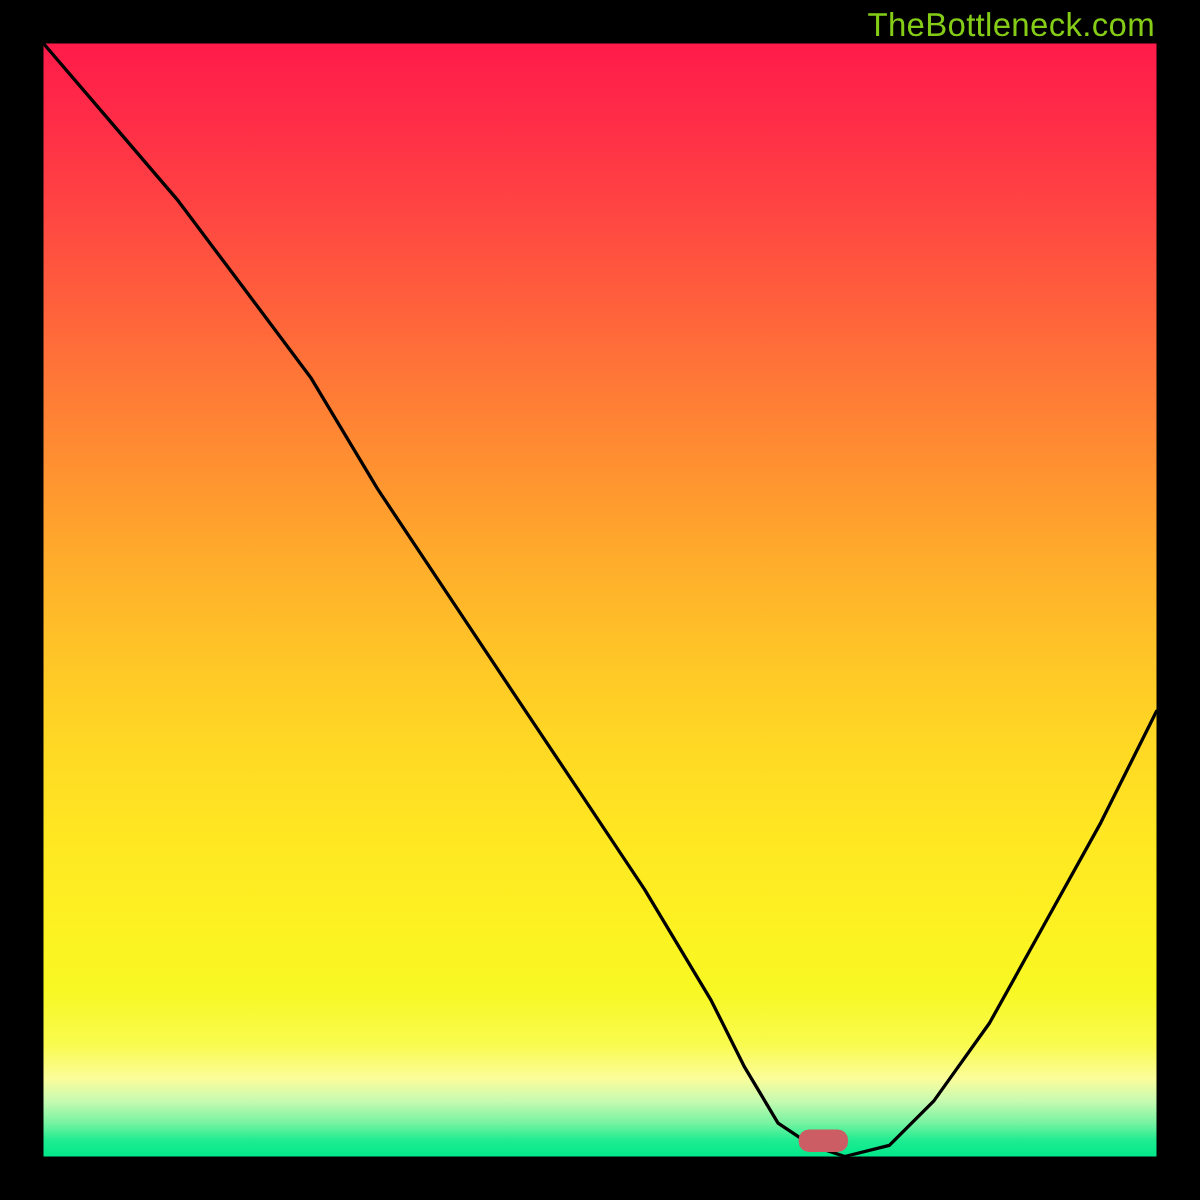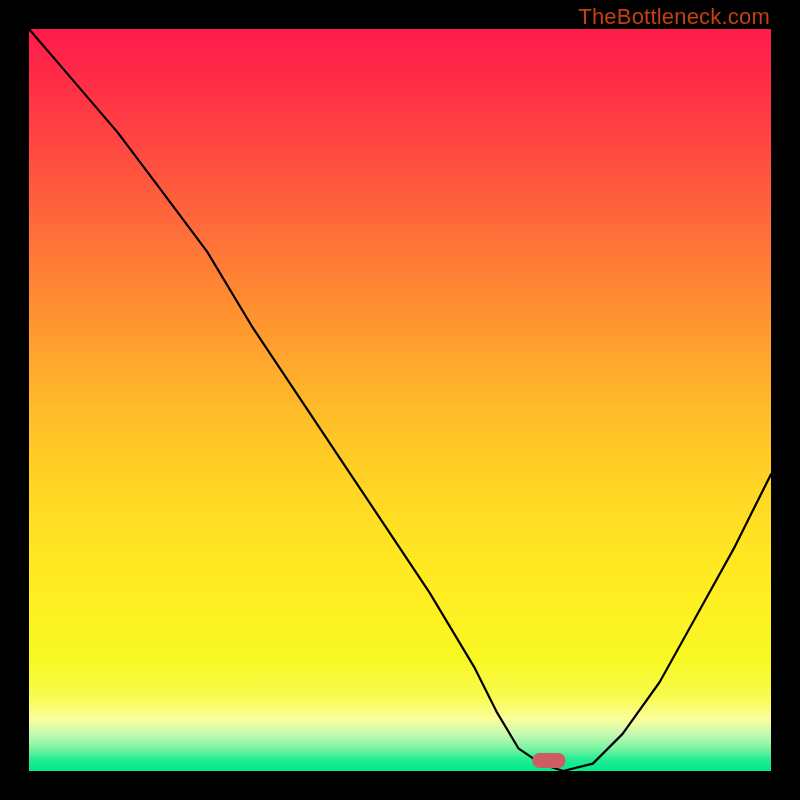--- a/index.html
+++ b/index.html
@@ -63,21 +63,21 @@
     stroke-linecap: round;
   }
   .marker {
     fill: #cd5d65;
     stroke: none;
   }
   .watermark {
     position: absolute;
     top: 4px;
     right: 30px;
-    color: #c2410c;
+    color: #84cc16;
     font-family: Arial, Helvetica, sans-serif;
     font-size: 22px;
     font-weight: 400;
     letter-spacing: 0.2px;
   }
 </style>
 </head>
 <body>
 
 <div class="frame">

